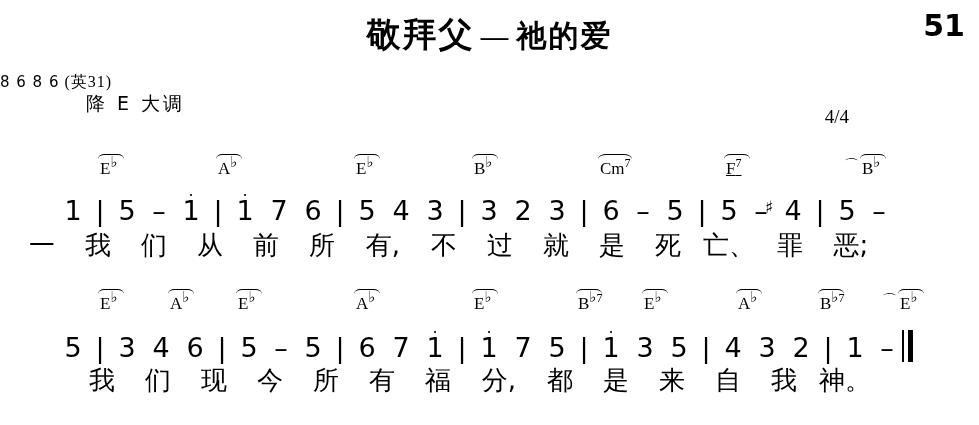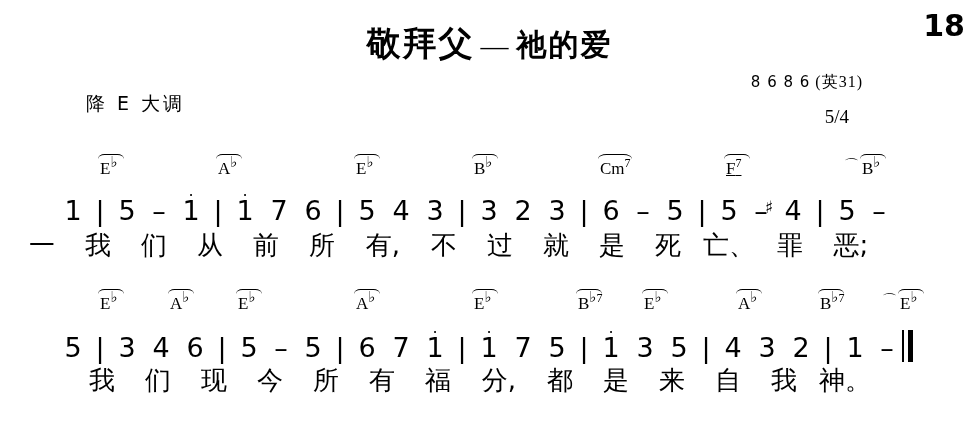--- a/index.html
+++ b/index.html
@@ -24,25 +24,24 @@
   
   .title-row {
     position: absolute;
     top: 12px;
     left: 0;
     width: 979px;
     text-align: center;
   }
   .title {
     display: inline-block;
-    font-family: Liberation Serif, serif;
+    font-family: Liberation Sans, sans-serif;
     font-weight: bold;
     font-size: 34px;
     letter-spacing: 2px;
-    margin-top: 9px;
   }
   .title .dash {
     font-weight: normal;
     font-size: 28px;
     padding: 0 6px;
   }
   .title .sub-title {
     font-weight: bold;
     font-size: 30px;
   }
@@ -52,21 +51,21 @@
     right: 14px;
     font-family: "DejaVu Sans", sans-serif;
     font-weight: bold;
     font-size: 30px;
   }
   .meter-row {
     position: absolute;
     top: 72px;
     left: 0;
     width: 863px;
-    text-align: right;
+    text-align: left;
     font-family: "Liberation Serif", serif;
     font-size: 16px;
     letter-spacing: 1px;
   }
   .meter-row .eng {
     font-family: "DejaVu Sans", sans-serif;
     font-size: 15px;
   }
 
   .key-sig {
@@ -210,29 +209,29 @@
 </style>
 </head>
 <body>
 
 <div class="page">
 
   <div class="title-row">
     <span class="title"><span>敬拜父</span><span class="dash">—</span><span class="sub-title">祂的爱</span></span>
   </div>
 
-  <div class="hymn-number">18</div>
+  <div class="hymn-number">51</div>
 
   <div class="meter-row">
     <span class="eng">8 6 8 6</span>
     <span>(英31)</span>
   </div>
 
   <div class="key-sig">降 E 大调</div>
-  <div class="time-sig">5/4</div>
+  <div class="time-sig">4/4</div>
 
   <div class="system system-1">
     <div class="chord-line" id="chords-0">
         <span class="chord" style="left: 100px; top: 12px;">E<span class="flat">♭</span></span>
         <span class="slur" style="left: 98px; top: 6px; width: 26px;"></span>
         <span class="chord" style="left: 218px; top: 12px;">A<span class="flat">♭</span></span>
         <span class="slur" style="left: 216px; top: 6px; width: 26px;"></span>
         <span class="chord" style="left: 356px; top: 12px;">E<span class="flat">♭</span></span>
         <span class="slur" style="left: 354px; top: 6px; width: 26px;"></span>
         <span class="chord" style="left: 474px; top: 12px;">B<span class="flat">♭</span></span>

